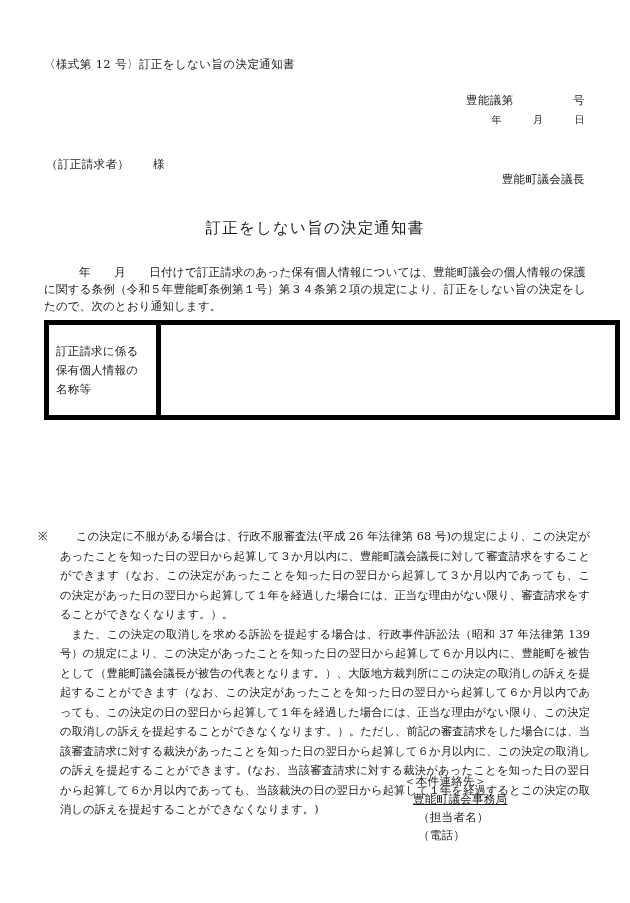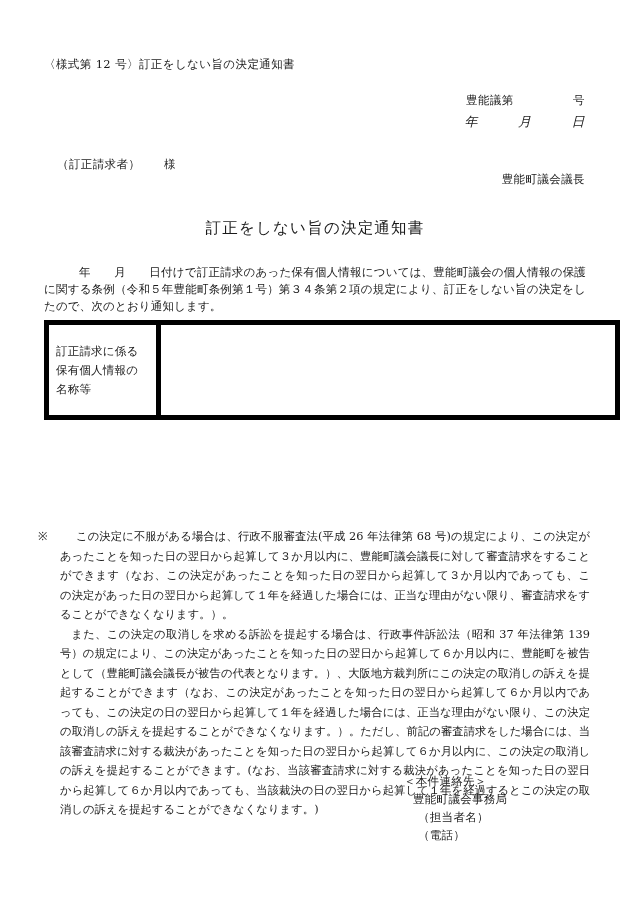--- a/index.html
+++ b/index.html
@@ -40,29 +40,28 @@
     top: 93px;
     font-size: 11.5px;
     letter-spacing: 0.4px;
     white-space: pre;
     text-align: left;
   }
   .doc-date {
     position: absolute;
     right: 45px;
     top: 113px;
-    font-size: 13px;
+    font-size: 10px;
     letter-spacing: 0.4px;
     white-space: pre;
     text-align: right;
-    font-style: italic;
   }
   .addressee {
     position: absolute;
-    left: 57px;
+    left: 46px;
     top: 157px;
     font-size: 11.5px;
     letter-spacing: 0.4px;
     white-space: pre;
   }
   .issuer {
     position: absolute;
     right: 45px;
     top: 172px;
     font-size: 11.5px;
@@ -160,21 +159,21 @@
   .contact {
     position: absolute;
     left: 404px;
     top: 772px;
     font-size: 11.5px;
     line-height: 18px;
     letter-spacing: 0.3px;
   }
   .contact .c-line { white-space: nowrap; }
   .contact .c-1 { padding-left: 0px; }
-  .contact .c-2 { padding-left: 9px; }
+  .contact .c-2 { padding-left: 9px; text-decoration: underline; }
   .contact .c-3 { padding-left: 14px; }
   .contact .c-4 { padding-left: 14px; }
 </style>
 </head>
 <body>
 
 <div class="page">
 
   <div class="form-code">〈様式第 12 号〉訂正をしない旨の決定通知書</div>
 

